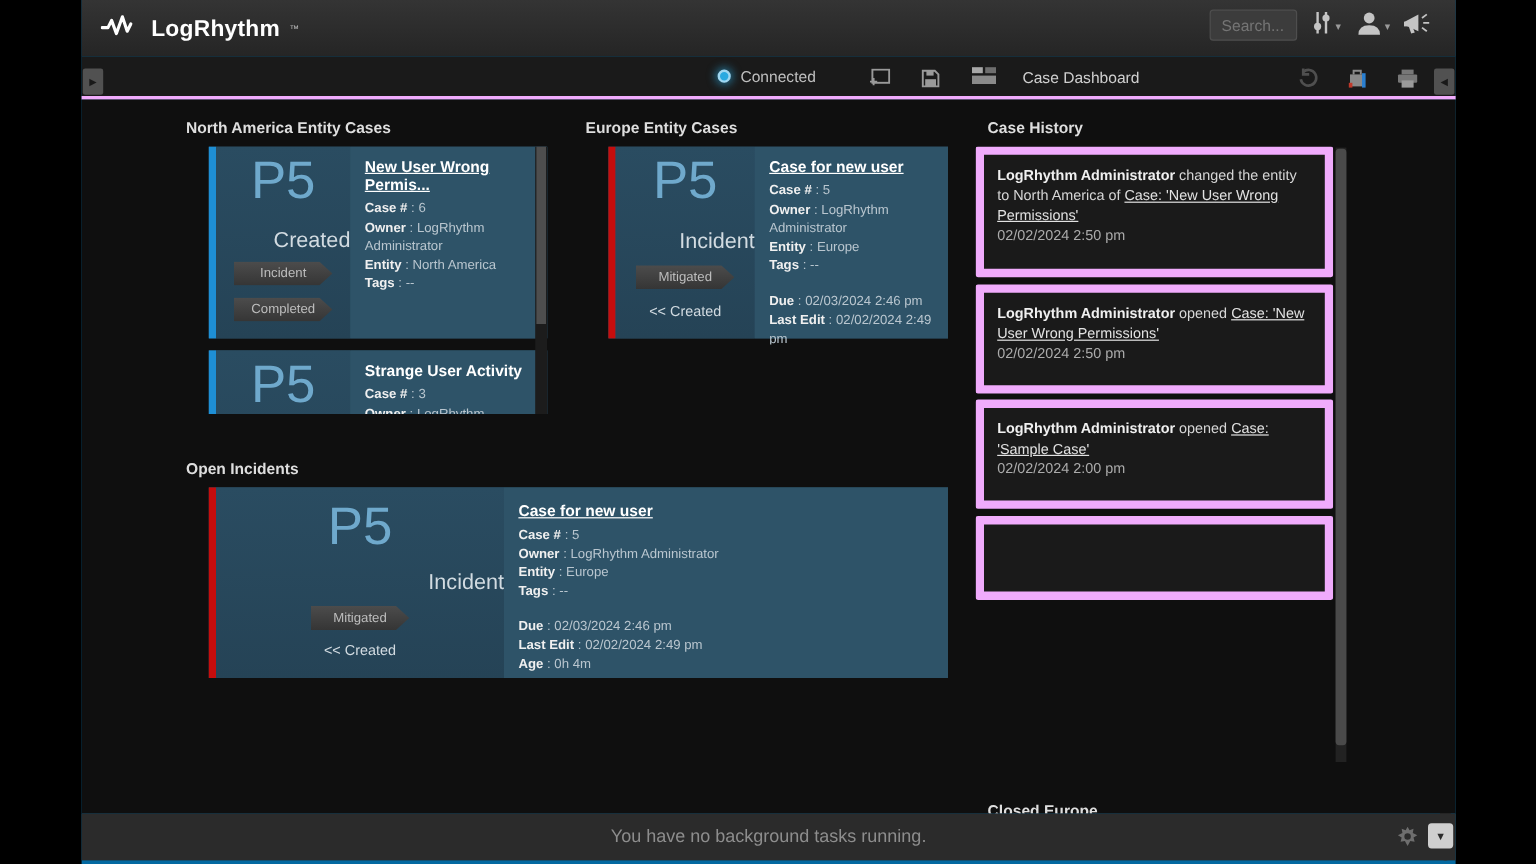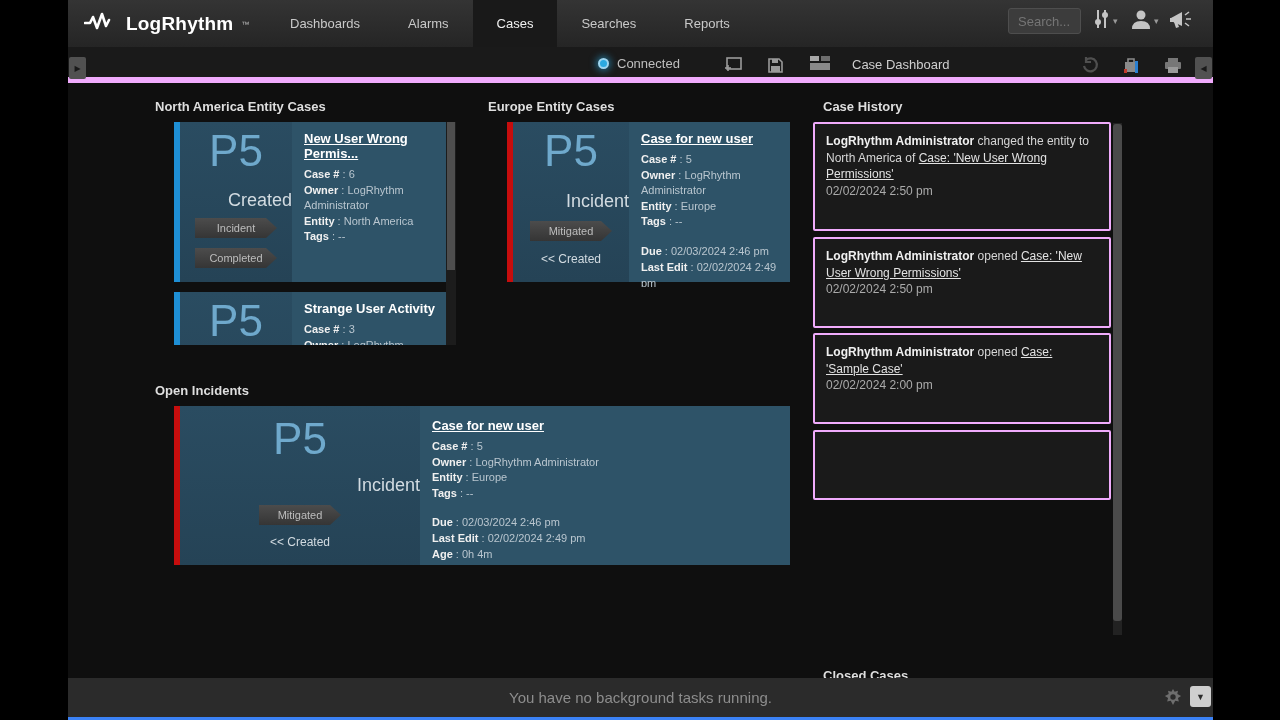--- a/index.html
+++ b/index.html
@@ -1,38 +1,38 @@
 <!DOCTYPE html>
 <html><head>
 <meta charset="utf-8">
 <style>
   * { margin:0; padding:0; box-sizing:border-box; }
   html,body { background:#000; font-family:"Liberation Sans", sans-serif; }
   #stage { position:relative; width:1280px; height:720px; background:#000; overflow:hidden; }
-  #shell { position:absolute; left:68px; top:0; width:1145px; height:720px; background:#3b82f6;text-decoration:underline; }
+  #shell { position:absolute; left:68px; top:0; width:1145px; height:720px; background:#0369a1;text-decoration:underline; }
 
   
   .topnav { position:absolute; left:0; top:0; width:100%; height:47px;
     background:linear-gradient(#343434,#252525); }
   .brand { position:absolute; left:16px; top:10px; display:flex; align-items:center; gap:8px; color:#fff; }
   .brand-name { font-size:19px; font-weight:bold; letter-spacing:.2px; }
   .brand-tm { font-size:8px; vertical-align:top; color:#bbb; }
   .nav-tabs { position:absolute; left:198px; top:0; height:47px; display:flex; }
   .nav-tab { height:47px; padding:0 24px; display:flex; align-items:center; font-size:13px;
     color:#c9c9c9; cursor:pointer; }
   .nav-tab.active { background:#191919; color:#f0f0f0; }
   .searchbox { position:absolute; left:940px; top:8px; width:73px; height:26px;
     background:#3c3c3c; border:1px solid #4e4e4e; border-radius:3px; color:#a8a8a8;
     font-size:13px; padding:0 9px; font-family:"Liberation Sans",sans-serif; }
   .nav-ic { position:absolute; top:8px; display:flex; align-items:center; color:#bdbdbd; }
   .caret { font-size:9px; color:#9a9a9a; margin-left:3px; }
 
   
   .toolbar2 { position:absolute; left:0; top:47px; width:100%; height:36px;
-    background:#1a1a1a; border-bottom:6px solid #f0abfc; }
+    background:#1a1a1a; border-bottom:3px solid #f0abfc; }
   .connected { position:absolute; left:530px; top:9px; display:flex; align-items:center; gap:8px;
     font-size:13px; color:#bfbfbf; }
   .conn-dot { width:11px; height:11px; border-radius:50%; background:#2aa9e0;
     box-shadow:0 0 7px 2px rgba(42,169,224,.55); border:2px solid #9fd6f0; }
   .tb-ic { position:absolute; top:8px; width:20px; height:20px; display:flex;
     align-items:center; justify-content:center; }
   .dash-group { position:absolute; left:742px; top:8px; display:flex; align-items:center; gap:20px;
     font-size:13px; color:#cfcfcf; }
 
   
@@ -71,21 +71,21 @@
   .fline b { color:#f0f0f0; }
   .fline b::after { content:" : "; color:#b9c6cf; font-weight:normal; }
   .ffoot { margin-top:13px; }
   .ffoot .fline { line-height:16px; }
 
   .mini-scroll { position:absolute; right:0; top:0; width:10px; height:100%; background:#1c1c1c; }
   .mini-thumb { position:absolute; left:1px; top:0; width:8px; background:#4e4e4e; }
 
   
   .history-list { position:absolute; overflow:hidden; }
-  .hist-box { background:#1a1a1a; border:2px solid #f0abfc; border-radius:2px; padding:9px 11px;
+  .hist-box { background:#1a1a1a; border:7px solid #f0abfc; border-radius:2px; padding:9px 11px;
     font-size:12px; line-height:16.5px; color:#d6d6d6; margin-bottom:5px; }
   .hist-box b { color:#f0f0f0; }
   .hist-link { text-decoration:underline; color:#e2e2e2; }
   .hist-ts { color:#ababab; }
   .h1 { height:109px; margin-bottom:6px; }
   .h2 { height:91px; } .h5 { margin-bottom:6px; }
   .h6 { height:70px; }
   .hist-scroll { position:absolute; width:9px; background:#222; }
   .hist-thumb { position:absolute; left:0; top:1px; width:9px; background:#4a4a4a; border-radius:3px; }
 
@@ -104,27 +104,20 @@
 
   <div class="topnav">
     <div class="brand">
       <span>
         <svg width="34" height="24" viewBox="0 0 34 24">
               <path d="M1 13 L6 13 L9 7 L13 18 L18 4 L22 16 L25 10" fill="none" stroke="#fff" stroke-width="2.6" stroke-linejoin="round" stroke-linecap="round"></path>
             </svg>
       </span>
       <span class="brand-name">LogRhythm</span>
       <span class="brand-tm">™</span>
-    </div>
-    <div class="nav-tabs">
-      <div class="nav-tab">Dashboards</div>
-      <div class="nav-tab">Alarms</div>
-      <div class="nav-tab active">Cases</div>
-      <div class="nav-tab">Searches</div>
-      <div class="nav-tab">Reports</div>
     </div>
     <input class="searchbox" placeholder="Search..." style="">
     <div class="nav-ic" style="left:1025px;">
       <span>
         <svg width="17" height="22" viewBox="0 0 17 22">
               <line x1="5" y1="2" x2="5" y2="20" stroke="#c4c4c4" stroke-width="2"></line>
               <line x1="12" y1="2" x2="12" y2="20" stroke="#c4c4c4" stroke-width="2"></line>
               <circle cx="5" cy="14" r="3" fill="#c4c4c4"></circle>
               <circle cx="12" cy="7" r="3" fill="#c4c4c4"></circle>
             </svg>
@@ -321,21 +314,21 @@
       <div class="hist-box h2 h5">
         <b>LogRhythm Administrator</b><span> opened </span><span class="hist-link">Case: 'Sample Case'</span>
         <div class="hist-ts">02/02/2024 2:00 pm</div>
       </div>
       <div class="hist-box h6"></div>
     </div>
     <div class="hist-scroll" style="left:1045px; top:40px; height:512px;">
       <div class="hist-thumb" style="height:497px;"></div>
     </div>
 
-    <div class="sec-title" style="left:755px; top:585px;">Closed Cases</div>
+    <div class="sec-title" style="left:755px; top:585px;">Closed Europe</div>
   </div>
 
   <div class="statusbar">
     <span>You have no background tasks running.</span>
     <span class="sb-gear">
       <svg width="18" height="18" viewBox="0 0 20 20">
             <path d="M10 1 L11.8 4.2 L15.5 3 L14.8 6.8 L19 9 L15.5 11 L16.5 15 L12.5 14.2 L10 19 L7.5 14.2 L3.5 15 L4.5 11 L1 9 L5.2 6.8 L4.5 3 L8.2 4.2 Z" fill="#6e6e6e"></path>
             <circle cx="10" cy="10" r="3" fill="#2b2b2b"></circle>
           </svg>
     </span>

